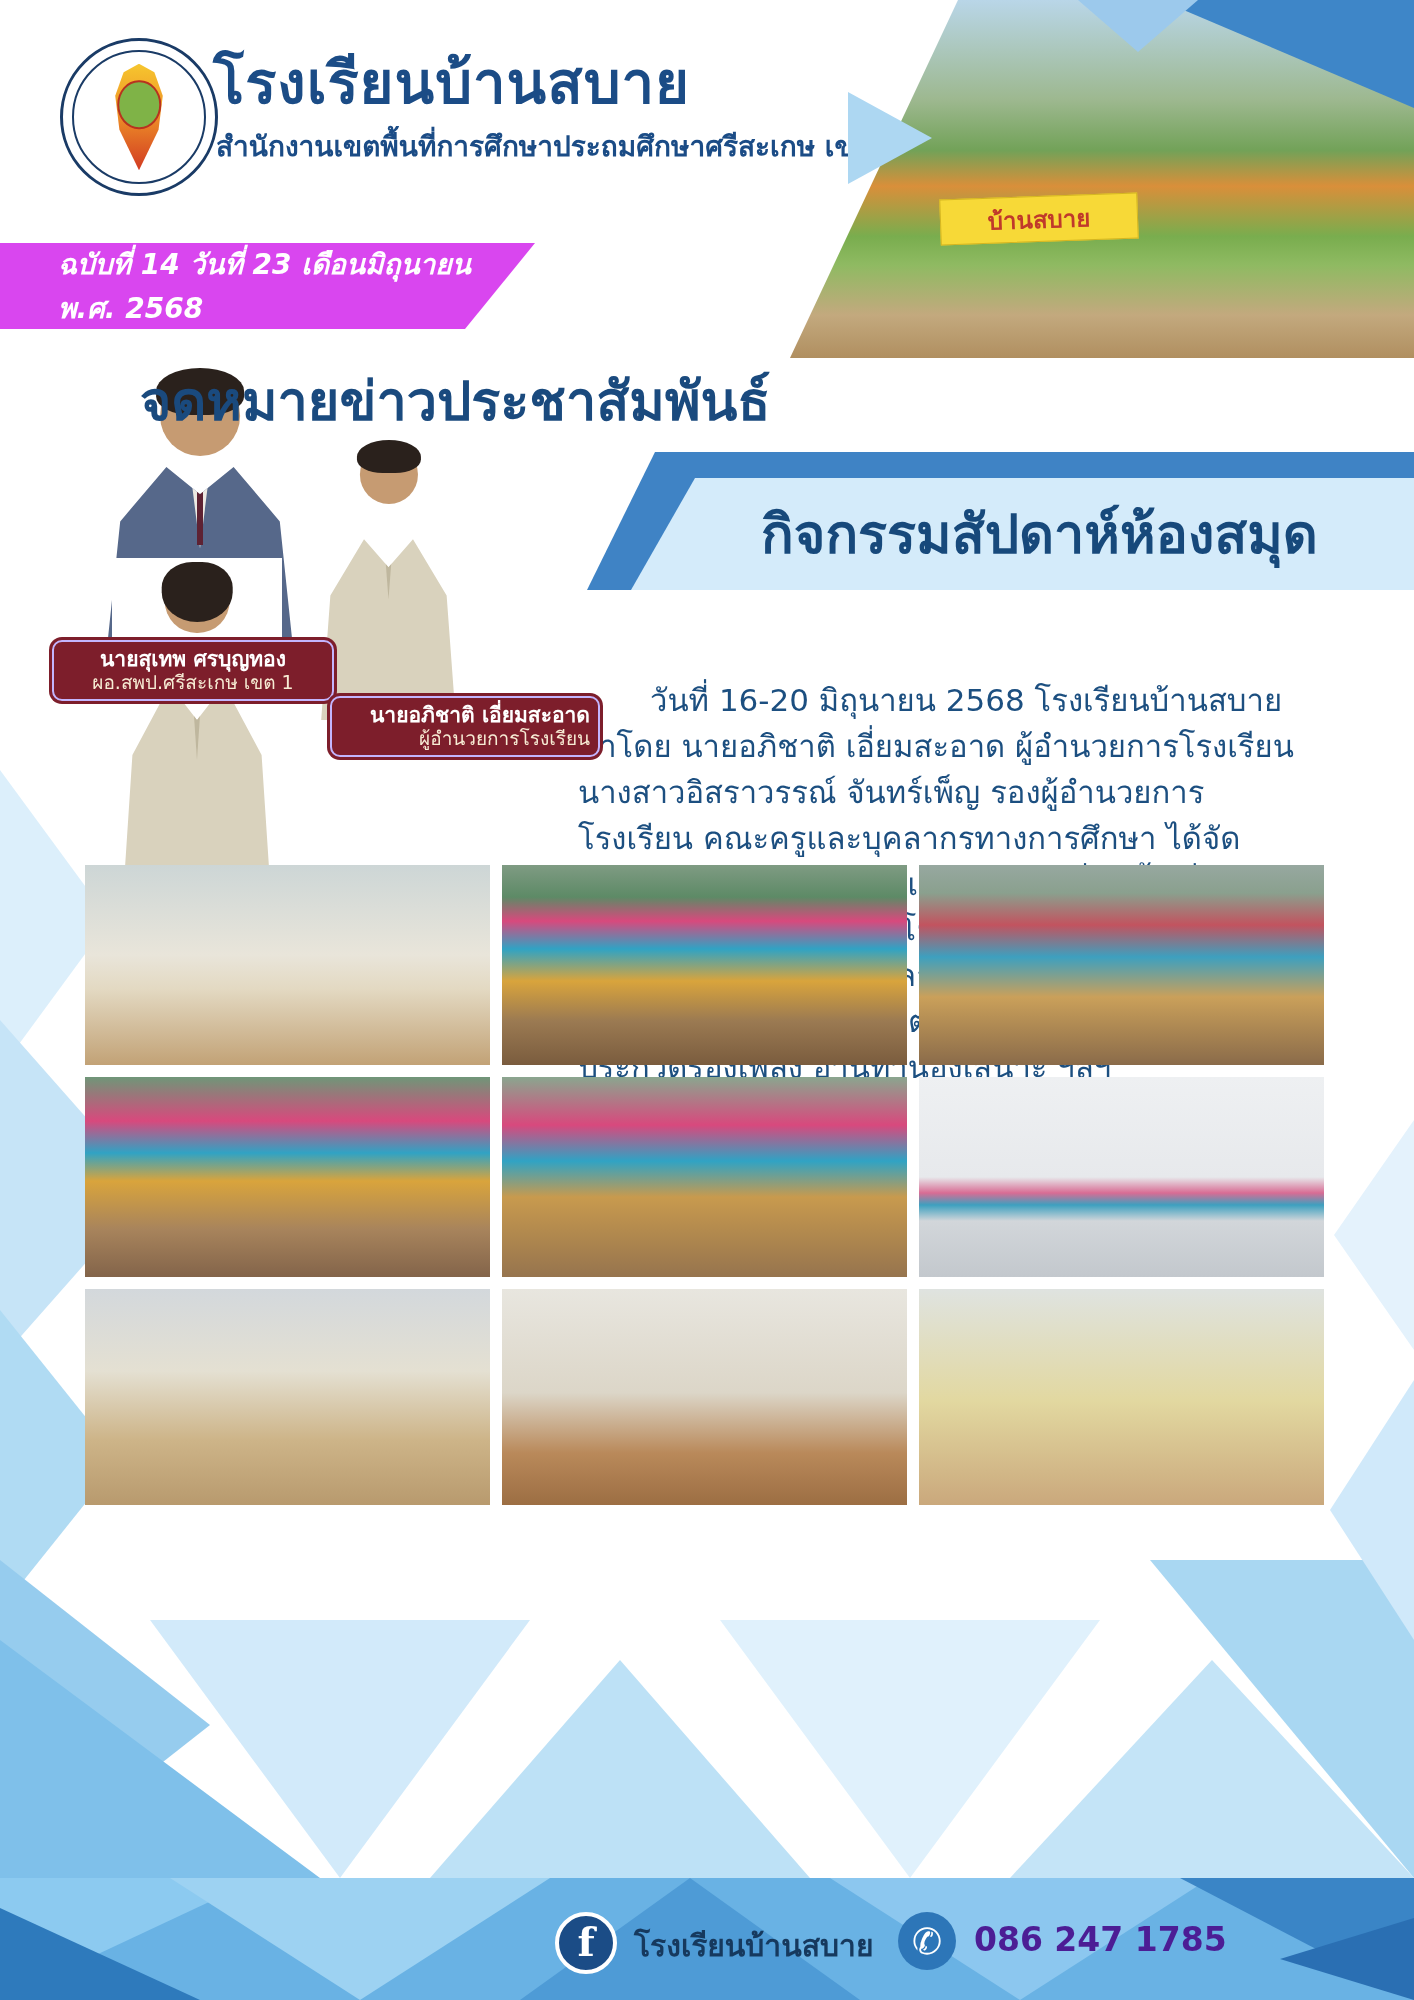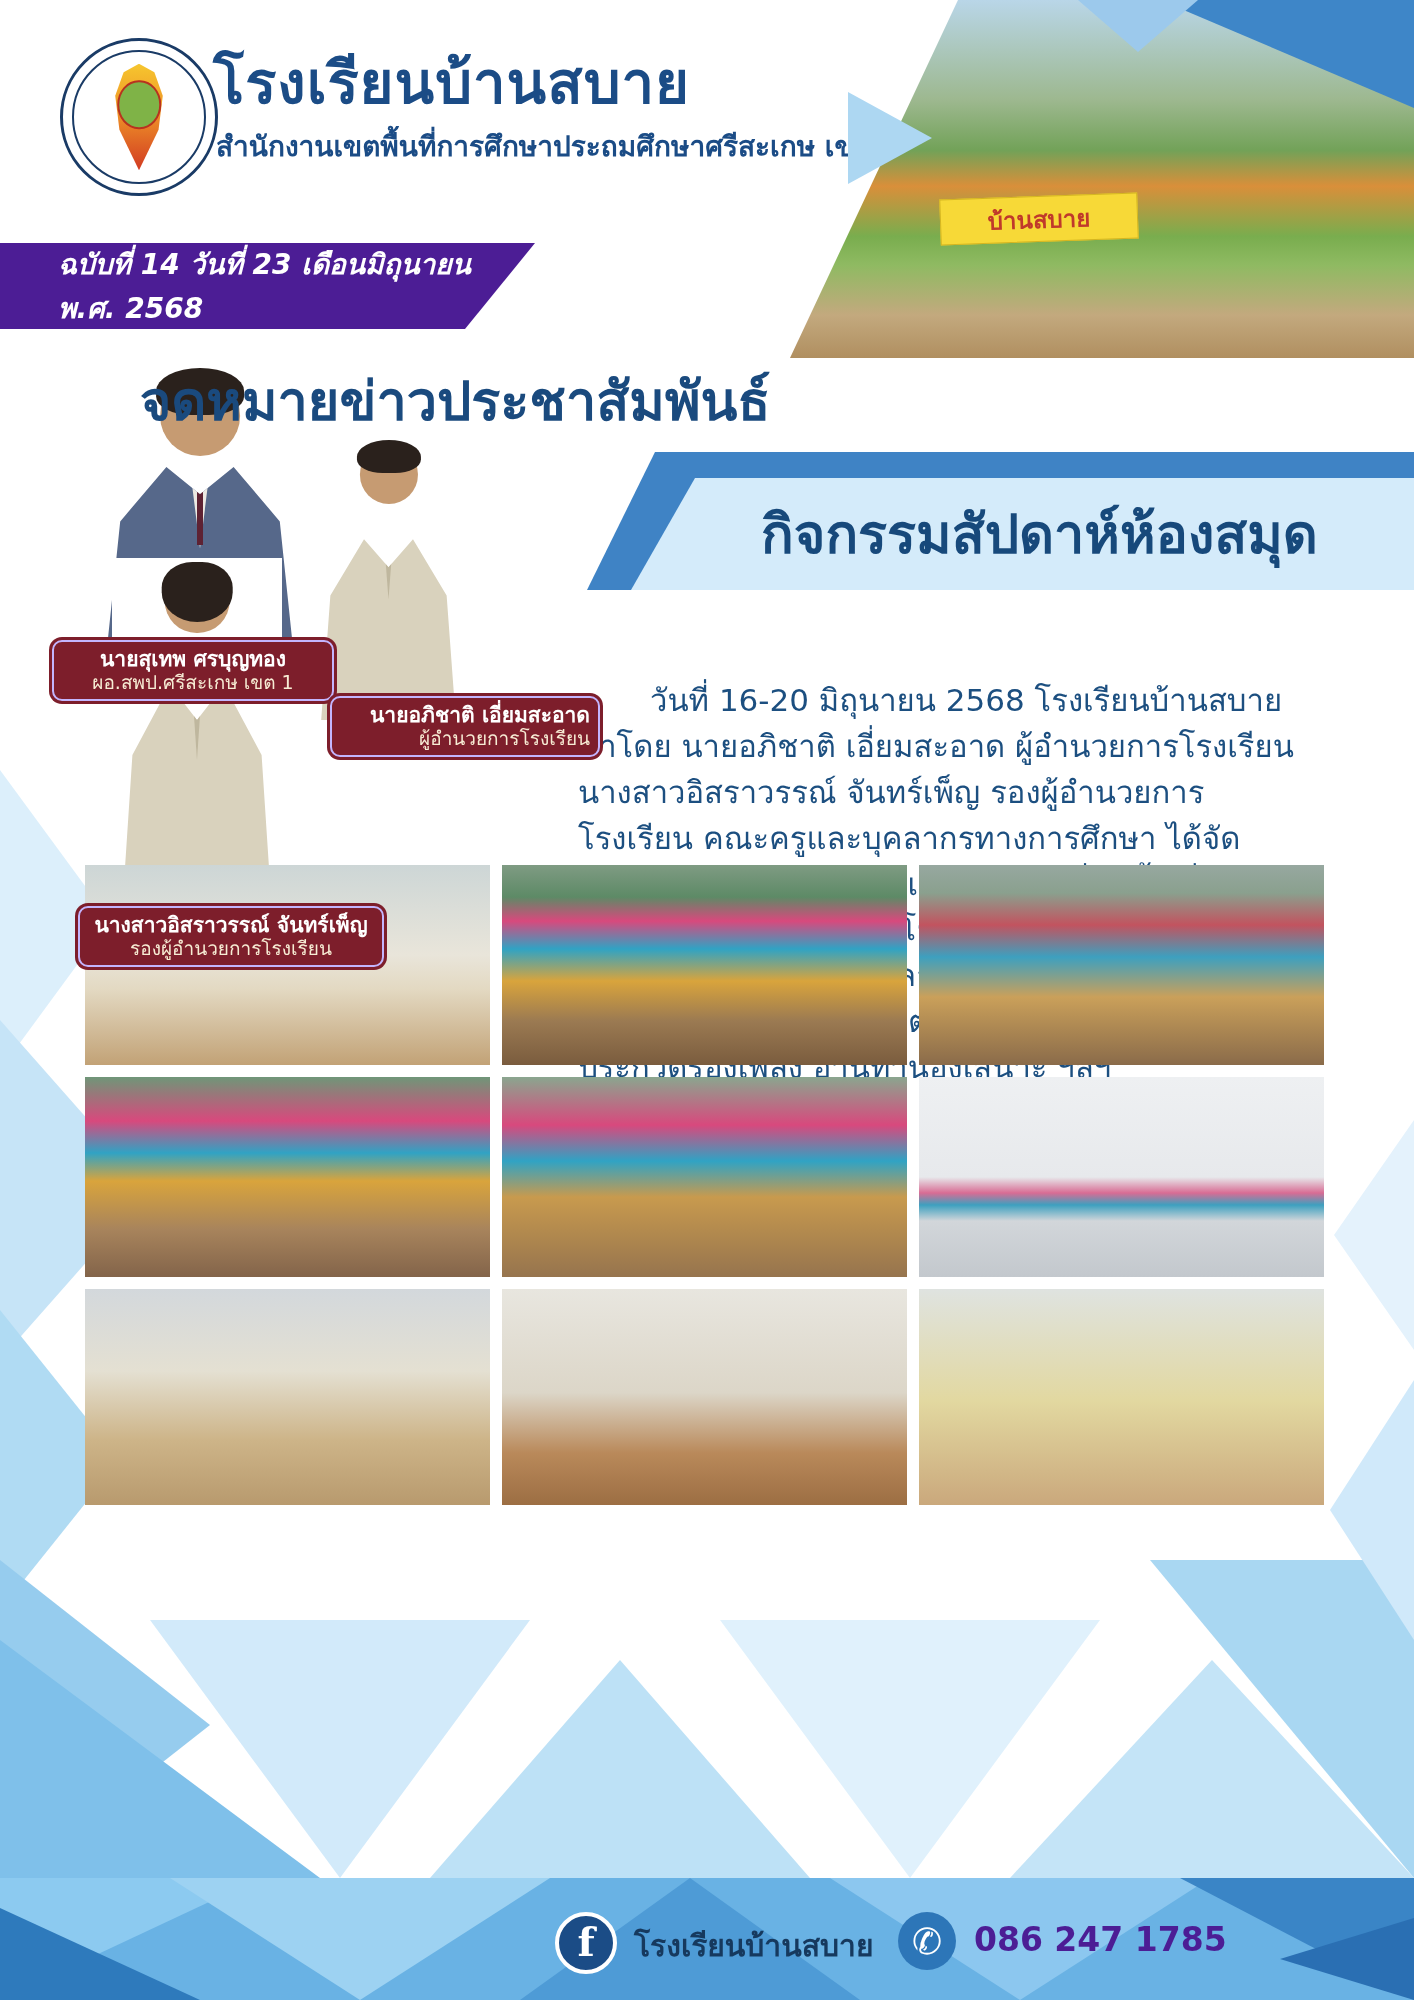--- a/index.html
+++ b/index.html
@@ -35,21 +35,21 @@
     clip-path:polygon(168px 0,100% 0,100% 100%,0 100%);
     background:
       linear-gradient(180deg,#b9d6e8 0%,#9db88f 28%,#72a258 42%,#d98f3a 52%,#79ad4e 66%,#8fba62 74%,#c3a97e 88%,#b08f60 100%);}
   .hero-banner{position:absolute;left:150px;top:196px;width:196px;height:44px;
     background:#f7d937;color:#c0392b;font-size:24px;font-weight:800;
     display:flex;align-items:center;justify-content:center;transform:rotate(-2deg);
     border:1px solid #d4b520;}
   .corner-tri{position:absolute;z-index:2;}
   
   .issue-banner{position:absolute;left:0;top:243px;width:535px;height:86px;
-    background:#4c1d95;z-index:2;
+    background:#d946ef;z-index:2;
     clip-path:polygon(0 0,100% 0,calc(100% - 70px) 100%,0 100%);
     display:flex;align-items:center;}
   .issue-banner span{padding-left:58px;font-size:28px;font-style:italic;font-weight:600;color:#ffffff;}
   
   .main-title{position:absolute;left:40px;top:358px;width:830px;margin:0;
     text-align:center;font-size:54px;font-weight:800;color:#1a4a7e;z-index:2;}
   
   .topic-banner{position:absolute;left:545px;top:452px;width:869px;height:138px;z-index:2;}
   .tb-dark{position:absolute;inset:0;background:#3f83c5;
     clip-path:polygon(110px 0,100% 0,100% 100%,42px 100%);}
@@ -173,24 +173,20 @@
   </div>
 
   <div class="ribbon" style="left:52px;top:640px;width:262px;">
     <div class="rname">นายสุเทพ ศรบุญทอง</div>
     <div class="rtitle">ผอ.สพป.ศรีสะเกษ เขต 1</div>
   </div>
   <div class="ribbon" style="left:330px;top:696px;width:250px;text-align:right;">
     <div class="rname">นายอภิชาติ เอี่ยมสะอาด</div>
     <div class="rtitle">ผู้อำนวยการโรงเรียน</div>
   </div>
-  <div class="ribbon" style="left:78px;top:906px;width:286px;">
-    <div class="rname">นางสาวอิสราวรรณ์ จันทร์เพ็ญ</div>
-    <div class="rtitle">รองผู้อำนวยการโรงเรียน</div>
-  </div>
 
   <p class="body-text">วันที่ 16-20 มิถุนายน 2568 โรงเรียนบ้านสบาย นำโดย นายอภิชาติ เอี่ยมสะอาด ผู้อำนวยการโรงเรียน นางสาวอิสราวรรณ์ จันทร์เพ็ญ รองผู้อำนวยการโรงเรียน คณะครูและบุคลากรทางการศึกษา ได้จัดกิจกรรมสัปดาห์ห้องสมุด เป็นกิจกรรมที่จัดขึ้นเพื่อส่งเสริมการอ่านและใช้ประโยชน์จากห้องสมุด นักเรียนได้มีส่วนร่วมในกิจกรรมที่หลากหลายและสนุกสนาน กิจกรรม อาทิ คัดลายมือ ตอบปัญหาสารานุกรม การประกวดร้องเพลง อ่านทำนองเสนาะ ฯลฯ</p>
 
   <div class="photo-grid">
     <div class="photo ph1" title="library-students-reading"></div>
     <div class="photo ph2" title="certificate-ceremony-director-stage"></div>
     <div class="photo ph3" title="teachers-students-certificates-stage"></div>
     <div class="photo ph4" title="teacher-young-students-drawings"></div>
     <div class="photo ph5" title="students-certificates-group"></div>
     <div class="photo ph6" title="decorated-school-hall"></div>

